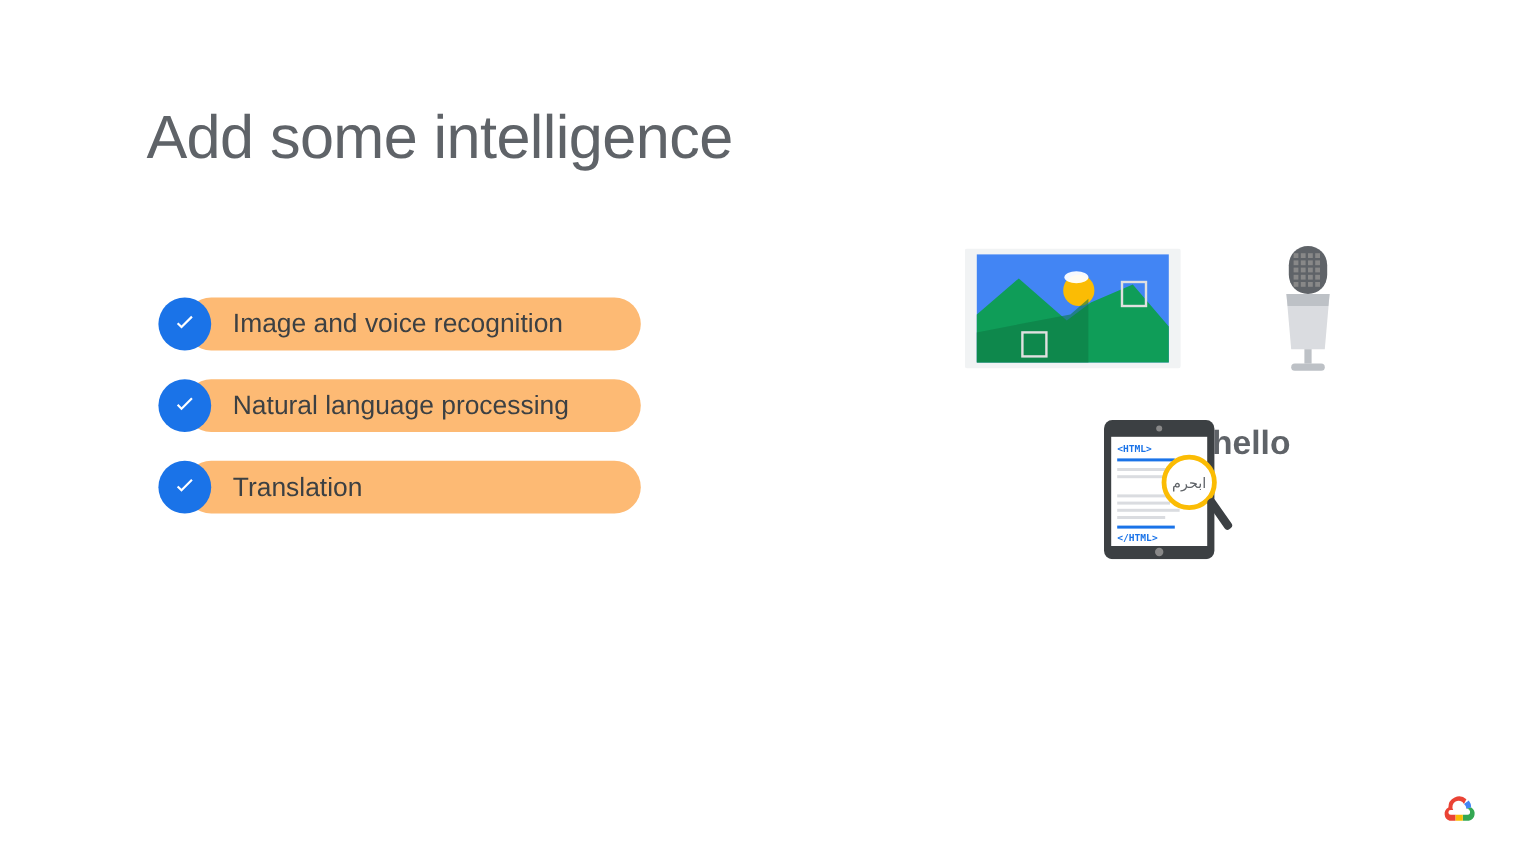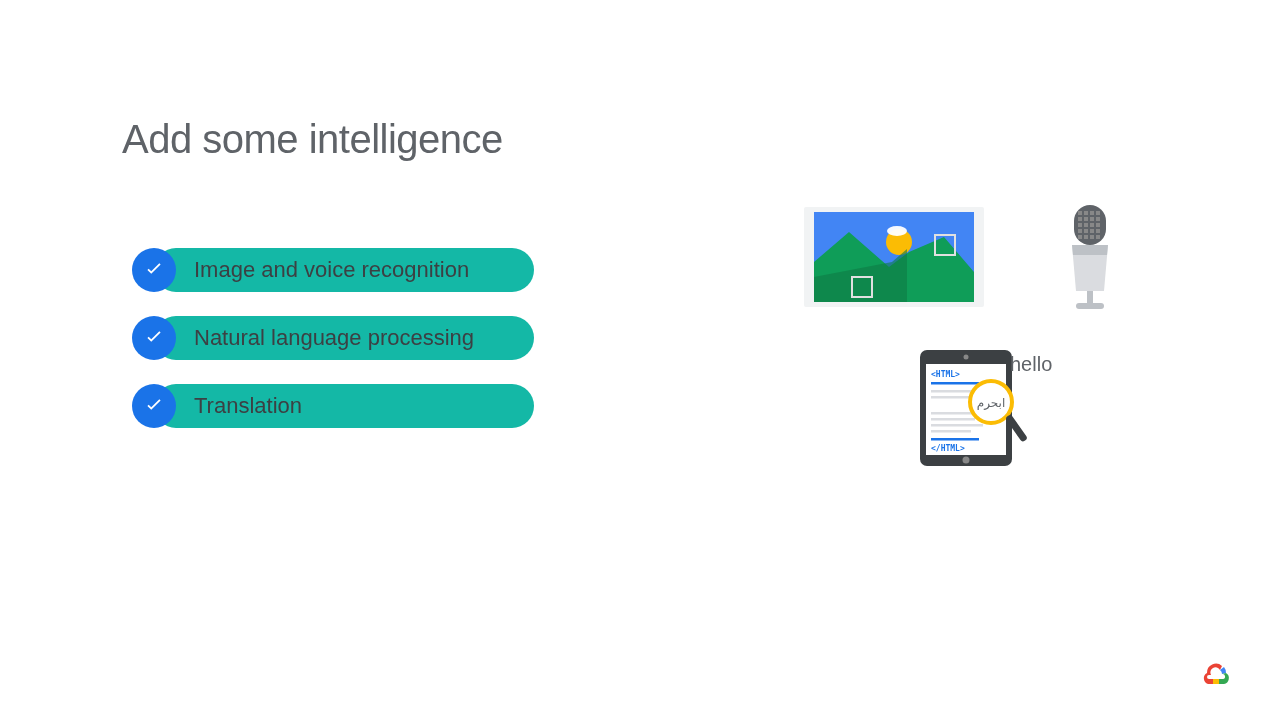--- a/index.html
+++ b/index.html
@@ -1,22 +1,22 @@
 <!DOCTYPE html>
 <html><head>
   <meta charset="utf-8">
   <style>
     * { margin: 0; padding: 0; box-sizing: border-box; }
     body { width: 1280px; height: 720px; background: #fff; font-family: 'Google Sans', 'Product Sans', Arial, sans-serif; position: relative; overflow: hidden; }
-    .title { position: absolute; left: 122px; top: 85px; font-size: 40px; font-weight: 400; color: #5f6368; letter-spacing: -0.5px; margin-top: 32px; }
+    .title { position: absolute; left: 122px; top: 85px; font-size: 51px; font-weight: 400; color: #5f6368; letter-spacing: -0.5px; }
     .list { position: absolute; left: 132px; top: 248px; }
     .pill { display: flex; align-items: center; margin-bottom: 24px; }
     .check { width: 44px; height: 44px; border-radius: 50%; background: #1a73e8; display: flex; align-items: center; justify-content: center; flex-shrink: 0; z-index: 2; }
     .check svg { width: 22px; height: 22px; }
-    .pill-body { background: #14b8a6; height: 44px; border-radius: 22px; padding: 0 28px 0 40px; margin-left: -22px; display: flex; align-items: center; min-width: 380px; }
+    .pill-body { background: #fdba74; height: 44px; border-radius: 22px; padding: 0 28px 0 40px; margin-left: -22px; display: flex; align-items: center; min-width: 380px; }
     .pill-text { font-size: 22px; color: #3c4043; font-weight: 400; }
     .illus { position: absolute; padding-left: 12px; }
     .logo { position: absolute; right: 48px; bottom: 32px; width: 32px; height: 32px; }
   </style>
 </head>
 <body>
 
 <h1 class="title">Add some intelligence</h1>
 
 <div class="list">
@@ -112,21 +112,21 @@
     <rect x="11" y="74" width="52" height="2.5" fill="#dadce0"></rect>
     <rect x="11" y="80" width="40" height="2.5" fill="#dadce0"></rect>
     <rect x="11" y="88" width="48" height="2.5" fill="#1a73e8"></rect>
     <text x="11" y="101" font-size="8" fill="#1a73e8" font-family="monospace" font-weight="bold">&lt;/HTML&gt;</text>
     <circle cx="71" cy="52" r="21" fill="#fff" stroke="#fbbc04" stroke-width="4"></circle>
     <text x="71" y="57" font-size="12" fill="#5f6368" text-anchor="middle">ابحرم</text>
     <rect x="85" y="68" width="7" height="30" rx="3" fill="#3c4043" transform="rotate(-35 85 68)"></rect>
   </svg>
 </div>
 
-<div class="illus" style="left:998px; top:353px; font-size:20px; font-weight:400; color:#5f6368;">hello</div>
+<div class="illus" style="left:998px; top:353px; font-size:28px; font-weight:700; color:#5f6368;">hello</div>
 
 <div class="logo">
   <svg viewBox="0 0 32 32">
     <path d="M 22 10 A 9 9 0 0 0 7 17 A 6 6 0 0 0 8 28 L 13 28 L 13 23 L 9 23 A 2 2 0 0 1 9 19 L 11 19 A 5 5 0 0 1 20 14 Z" fill="#ea4335"></path>
     <path d="M 20 14 L 24 11 A 9 9 0 0 1 26 17 L 22 18 A 5 5 0 0 0 20 14 Z" fill="#4285f4"></path>
     <path d="M 22 18 L 26 17 A 6 6 0 0 1 24 28 L 19 28 L 19 23 L 23 23 A 2 2 0 0 0 22 18 Z" fill="#34a853"></path>
     <path d="M 13 23 L 19 23 L 19 28 L 13 28 Z" fill="#fbbc04"></path>
   </svg>
 </div>
 

